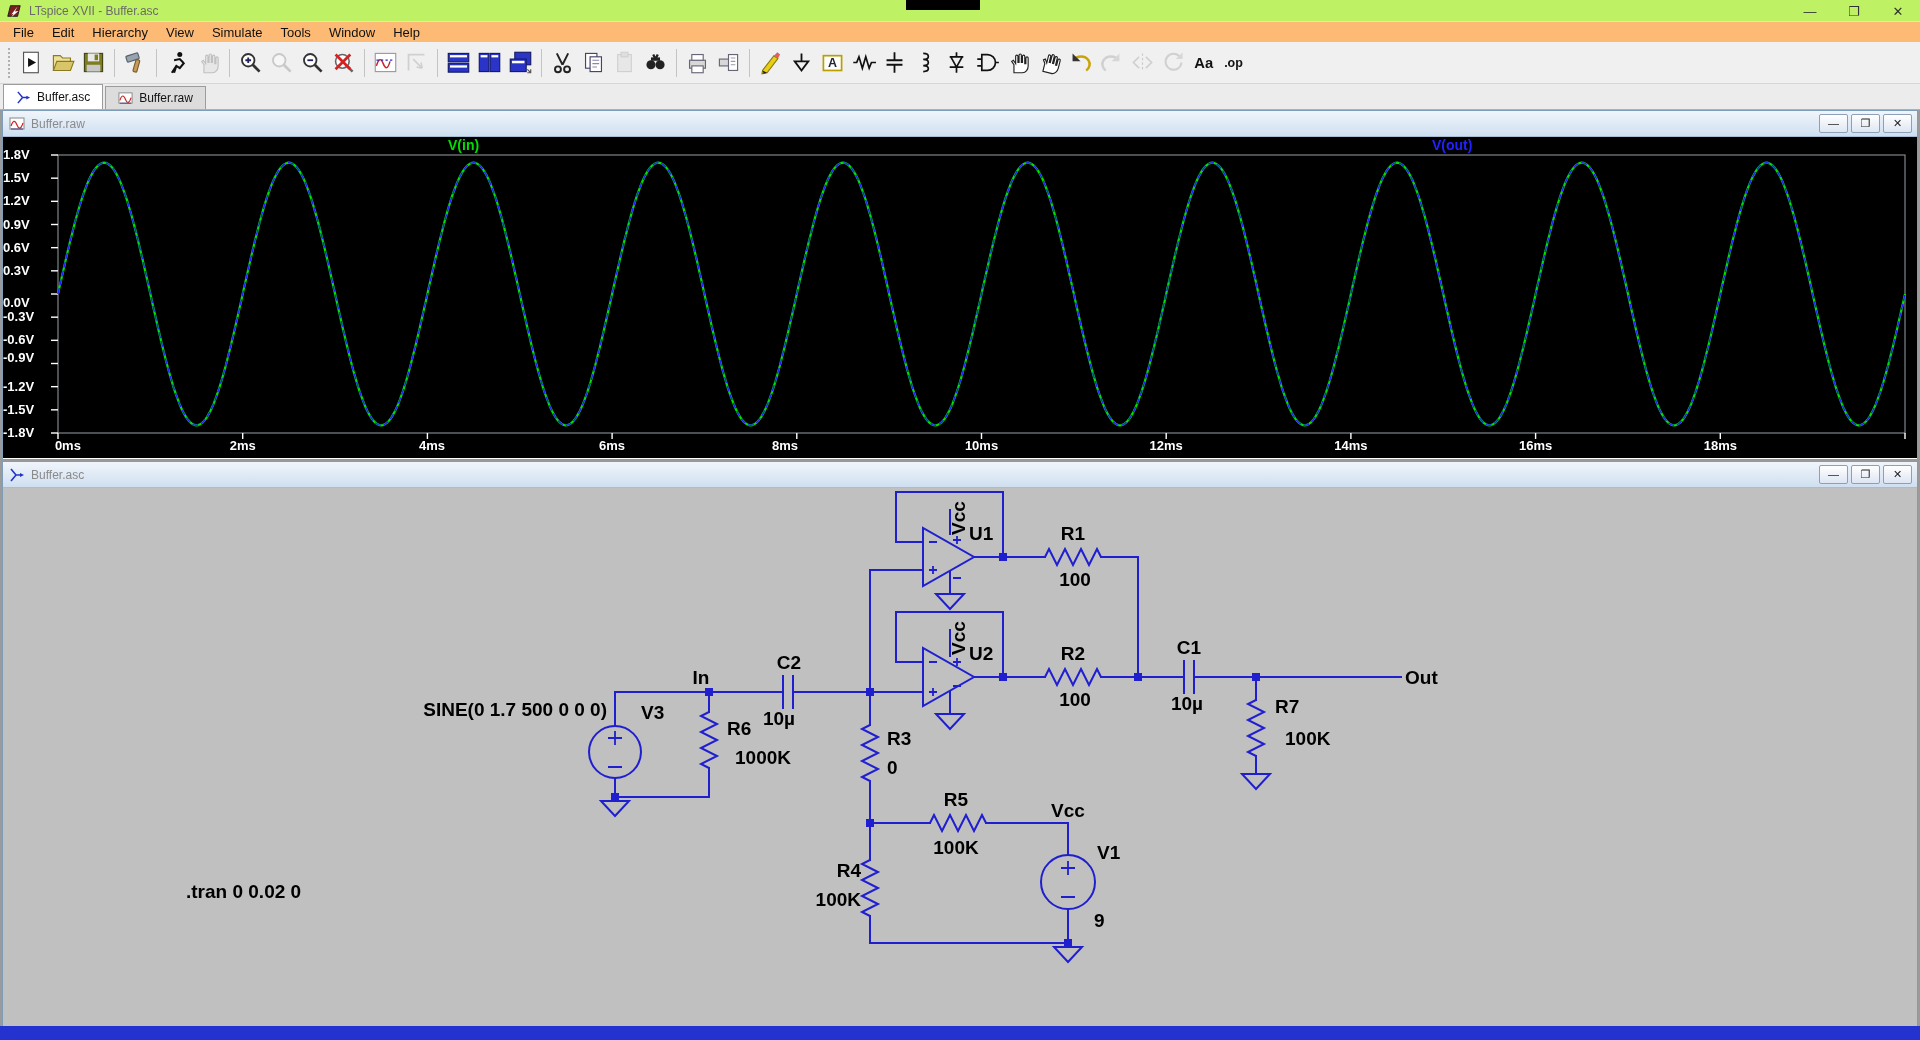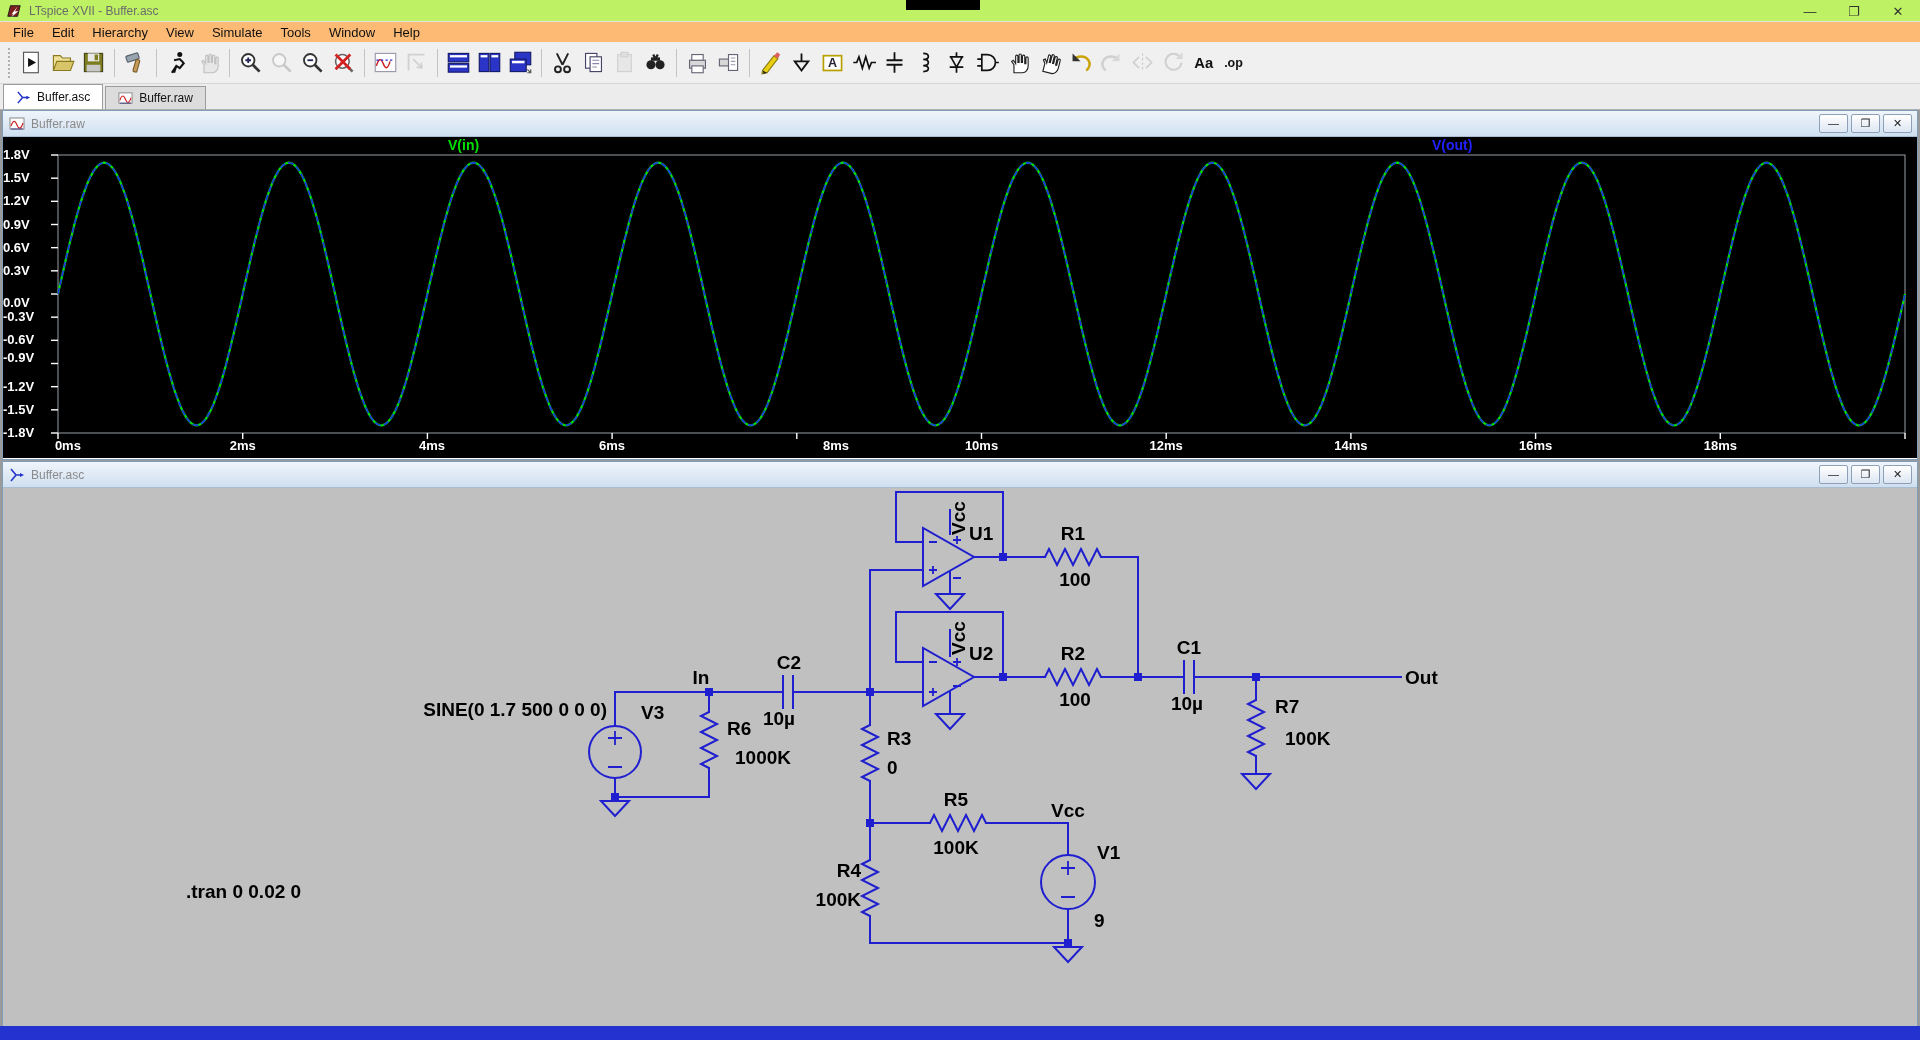--- a/index.html
+++ b/index.html
@@ -409,21 +409,21 @@
           <div class="ylab" style="top: 172.167px;">-0.3V</div>
           <div class="ylab" style="top: 195.333px;">-0.6V</div>
           <div class="ylab" style="top: 213px;">-0.9V</div>
           <div class="ylab" style="top: 241.667px;">-1.2V</div>
           <div class="ylab" style="top: 264.833px;">-1.5V</div>
           <div class="ylab" style="top: 288px;">-1.8V</div>
           <div class="xlab" style="left: 55px; transform: translateX(-12%);">0ms</div>
           <div class="xlab" style="left: 239.7px; transform: translateX(-50%); text-align: right;">2ms</div>
           <div class="xlab" style="left: 429px; transform: translateX(-50%);">4ms</div>
           <div class="xlab" style="left: 609.1px; transform: translateX(-50%);">6ms</div>
-          <div class="xlab" style="left: 833px; transform: translateX(-50%);">8ms</div>
+          <div class="xlab" style="left: 782px; transform: translateX(-50%);">8ms</div>
           <div class="xlab" style="left: 978.5px; transform: translateX(-50%);">10ms</div>
           <div class="xlab" style="left: 1163.2px; transform: translateX(-50%);">12ms</div>
           <div class="xlab" style="left: 1347.9px; transform: translateX(-50%);">14ms</div>
           <div class="xlab" style="left: 1532.6px; transform: translateX(-50%);">16ms</div>
           <div class="xlab" style="left: 1717.3px; transform: translateX(-50%);">18ms</div>
           <div class="xlab" style="left: 1964px; transform: translateX(-88%);">20ms</div>
           <span class="legend-item" style="left: 445px; color: rgb(0, 224, 0);">V(in)</span>
           <span class="legend-item" style="left: 1429px; color: rgb(33, 33, 255);">V(out)</span>
         </div>
     </div>

